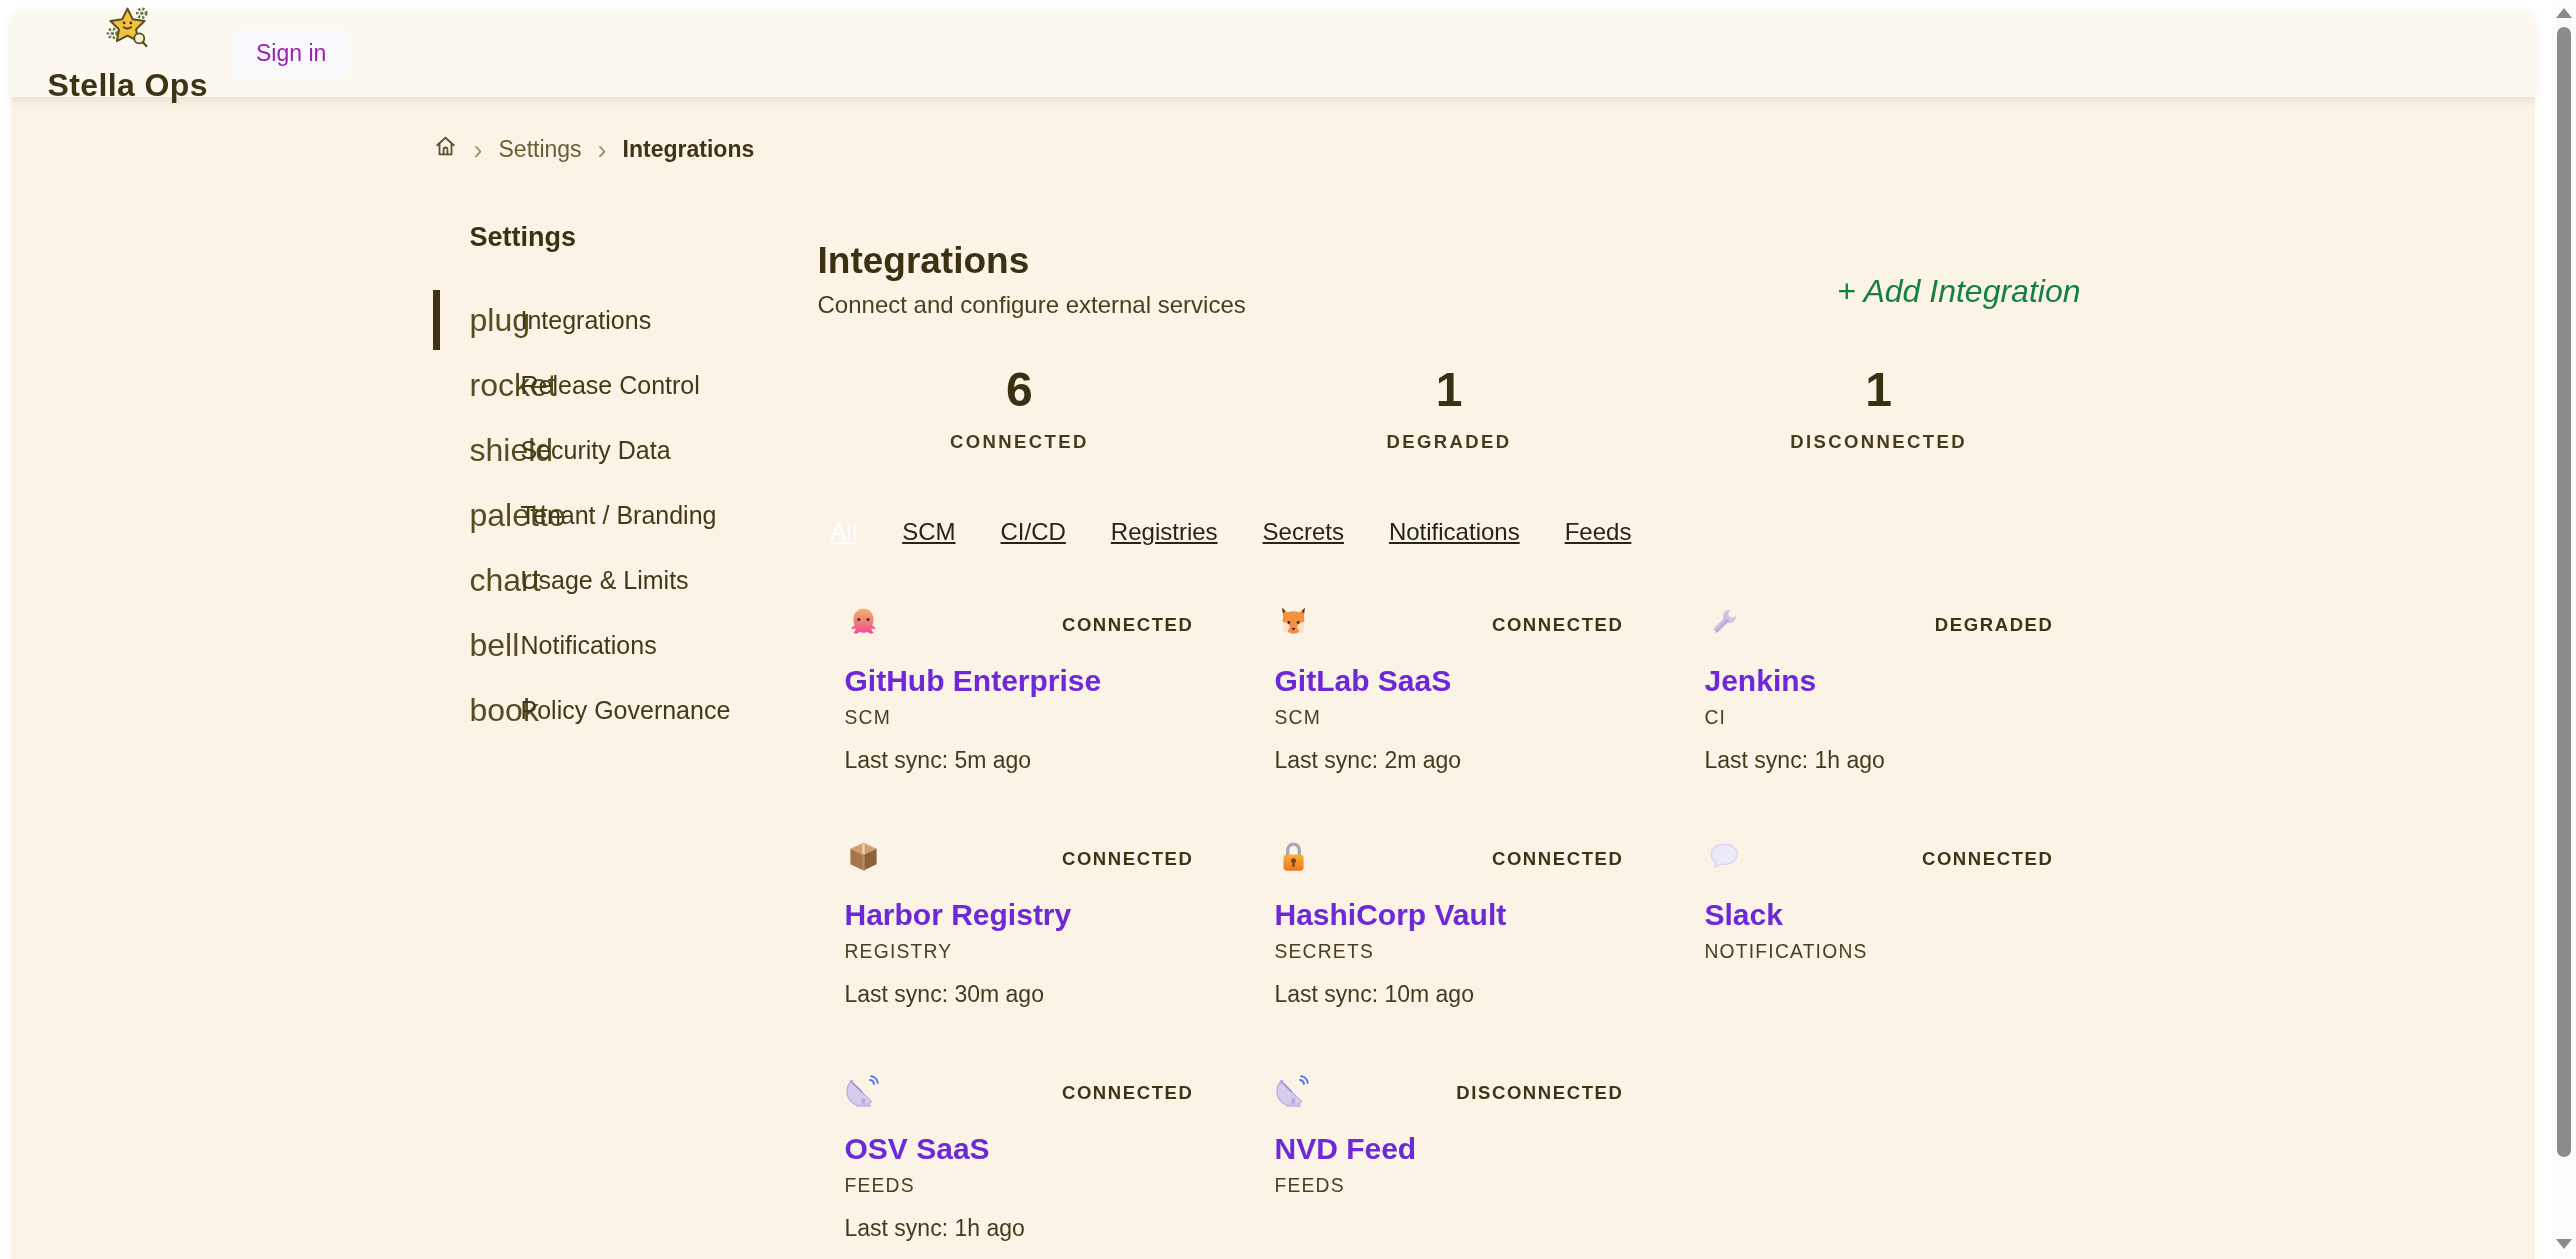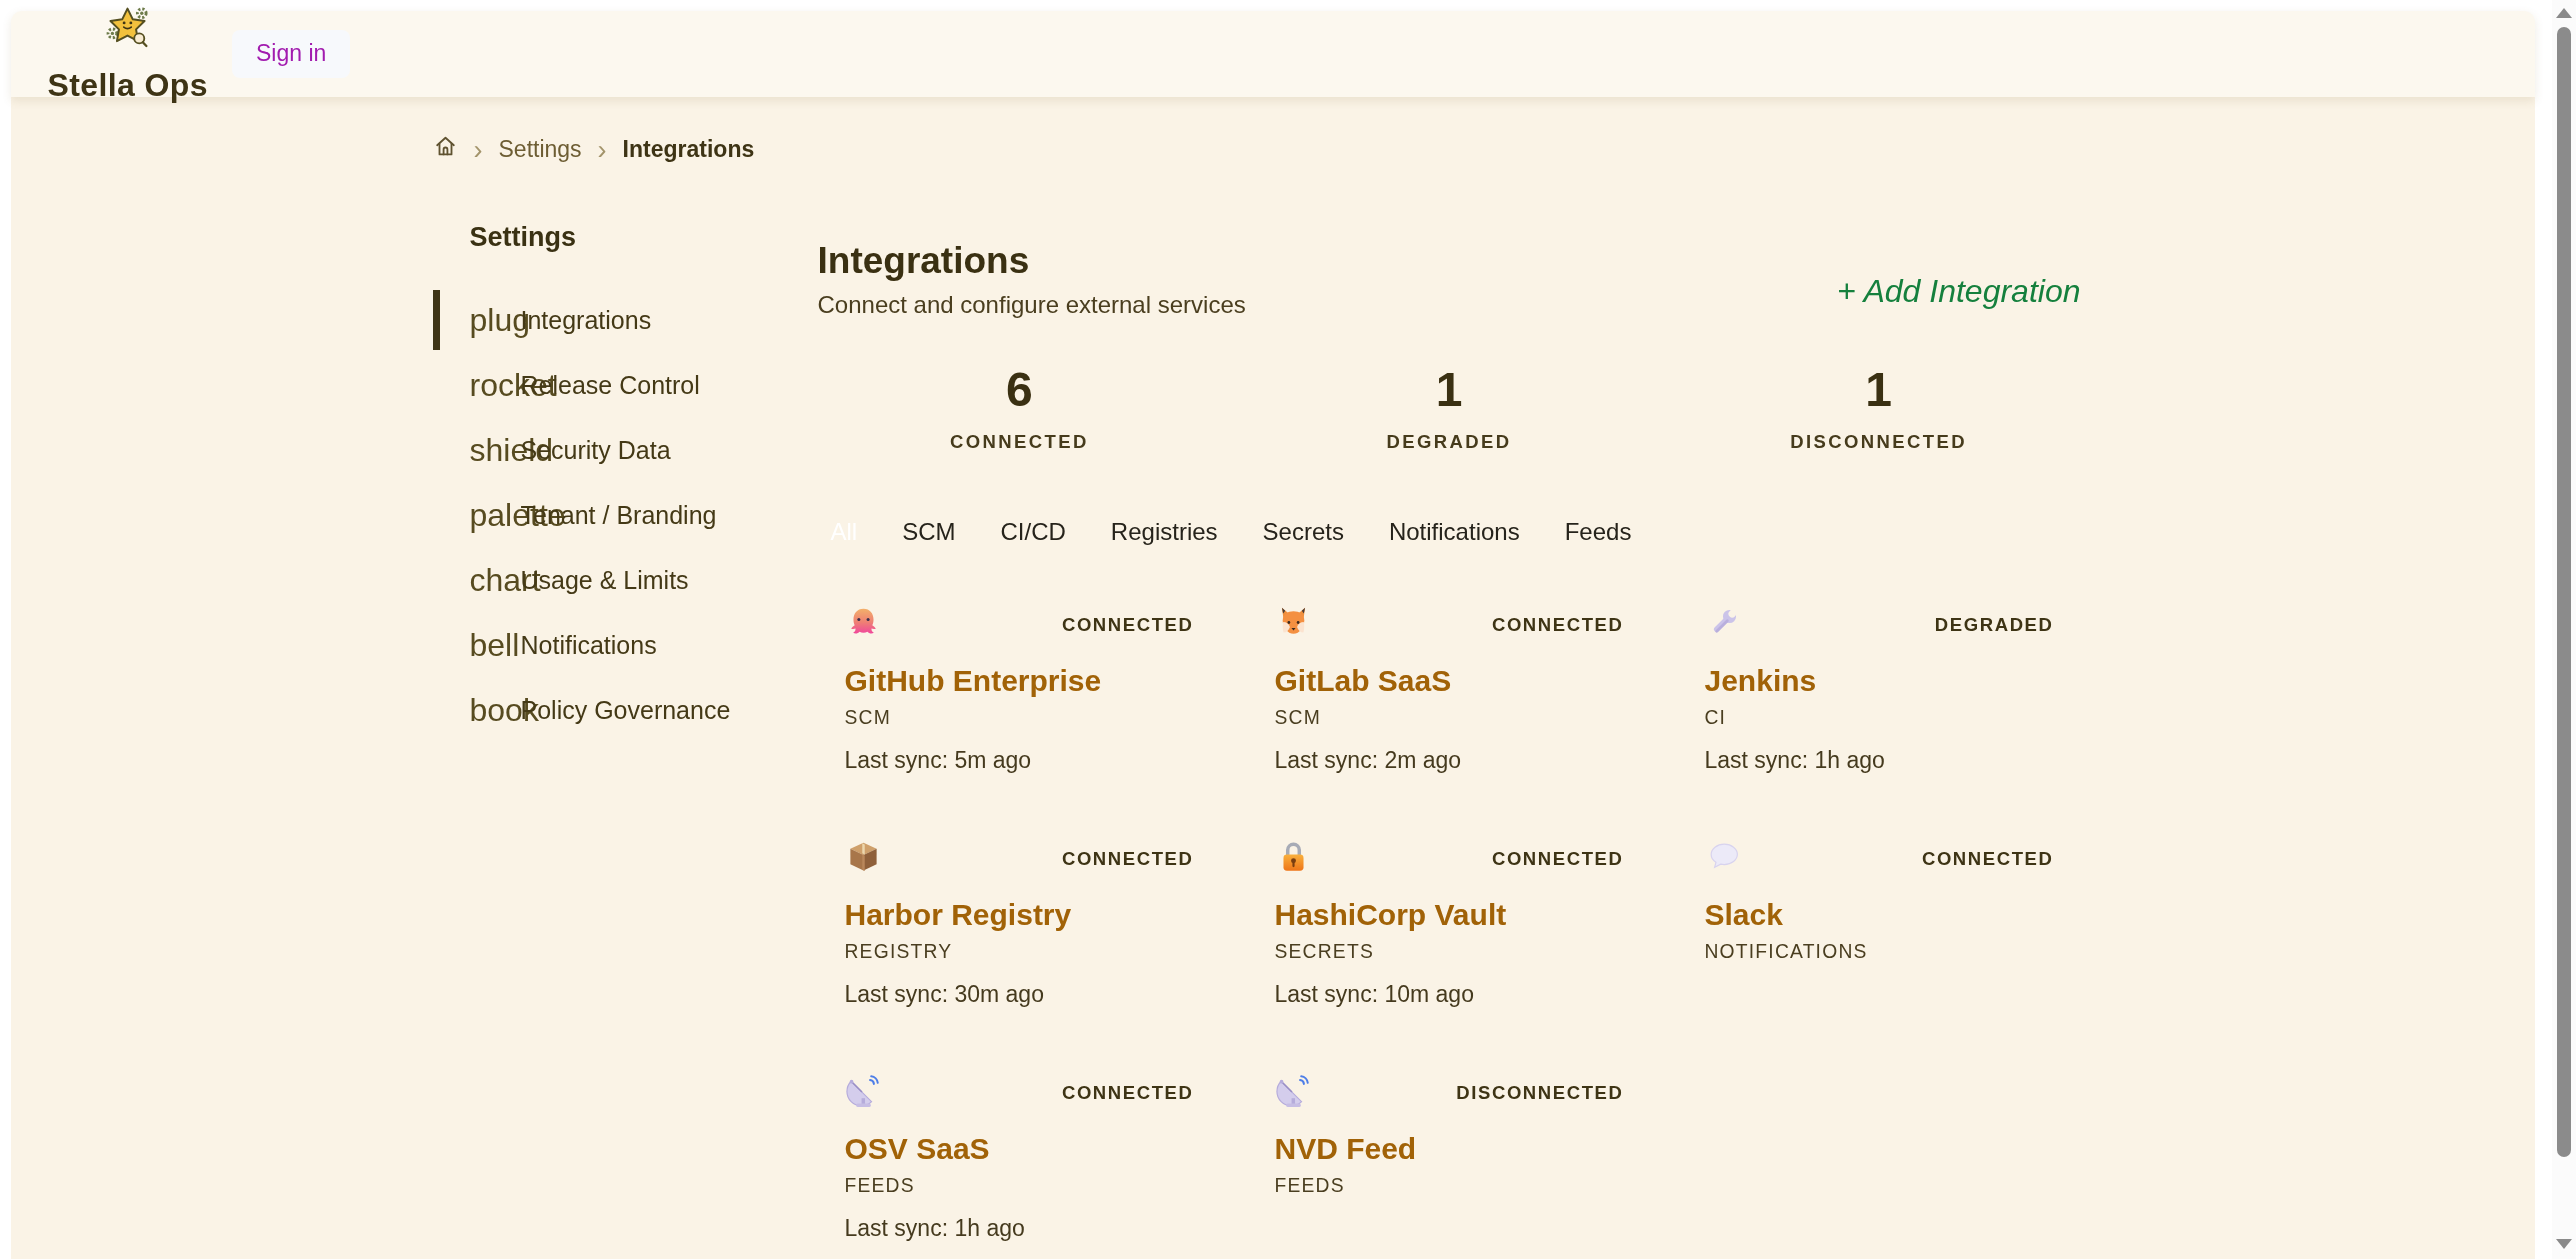--- a/index.html
+++ b/index.html
@@ -50,30 +50,30 @@
   .add-btn { font-size:32px; font-weight:500; color:#15803d; margin-top:24px;
     background:none; border:none; cursor:pointer; white-space:nowrap;font-style:italic; }
 
   .stats { display:grid; grid-template-columns:repeat(3,1fr); column-gap:26px;
     margin-top:45px; text-align:center; }
   .stat-value { font-size:48px; font-weight:700; color:#3a3012; line-height:52px; }
   .stat-label { margin-top:14.5px; font-size:18.5px; font-weight:600; letter-spacing:2.4px;
     color:#463b1c; line-height:22.5px; }
 
   .tabs { display:flex; gap:45px; margin-top:63px; padding-left:13px; align-items:center; height:32px; }
-  .tab { font-size:24px; color:#26231b; cursor:pointer; white-space:nowrap; }
+  .tab { font-size:24px; color:#26231b; cursor:pointer; white-space:nowrap;text-decoration:underline; }
   .tab--active { color:#ffffff; }
 
   .cards { display:grid; grid-template-columns:repeat(3,1fr); column-gap:27px;
     row-gap:64px; margin-top:56px; }
   .card { padding:0 27px; cursor:pointer; }
   .card-top { display:flex; justify-content:space-between; align-items:flex-start; }
   .card-icon { width:37px; height:37px; display:block; }
   .badge { margin-top:9.7px; font-size:18.5px; font-weight:600; letter-spacing:1.6px; color:#3e3415; }
-  .card-name { margin-top:21px; font-size:30px; font-weight:700; color:#a16207; line-height:37px; }
+  .card-name { margin-top:21px; font-size:30px; font-weight:700; color:#6d28d9; line-height:37px; }
   .card-type { margin-top:6.4px; font-size:19.3px; font-weight:500; letter-spacing:1.2px;
     color:#4a3e20; line-height:24px; }
   .card-sync { margin-top:17.7px; font-size:23px; color:#453a1e; line-height:27px; min-height:27px; }
 
   
   .scrollbar { position:absolute; top:0; right:0; width:24px; height:100%; background:#fbfbfb; }
   .sb-arrow-up { position:absolute; top:8px; left:4px; width:0; height:0;
     border-left:8px solid transparent; border-right:8px solid transparent;
     border-bottom:10.5px solid #8a8a8a; }
   .sb-thumb { position:absolute; top:27px; left:4.8px; width:14.5px; height:1130px;

